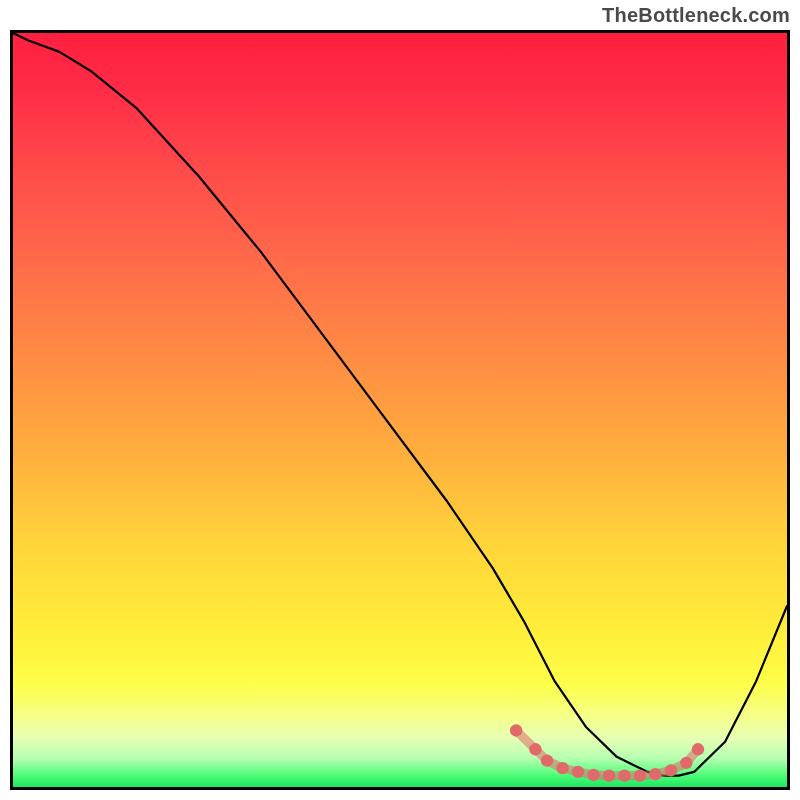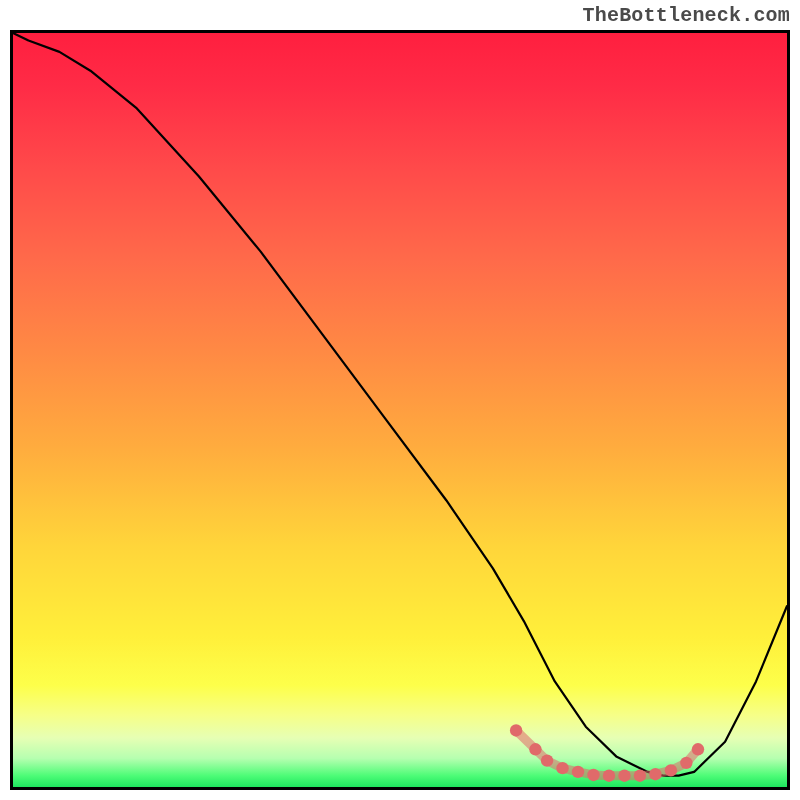--- a/index.html
+++ b/index.html
@@ -6,21 +6,20 @@
     margin: 0;
     padding: 0;
     background: #fff;
     font-family: Arial, Helvetica, sans-serif;
   }
   .wrap {
     width: 800px;
     height: 800px;
     position: relative;
     background: #fff;
-    font-family: Liberation Mono, monospace;
   }
   .watermark {
     position: absolute;
     top: 4px;
     right: 10px;
     font-size: 20px;
     font-weight: 600;
     color: #4a4a4a;
     letter-spacing: 0.2px;
   }

